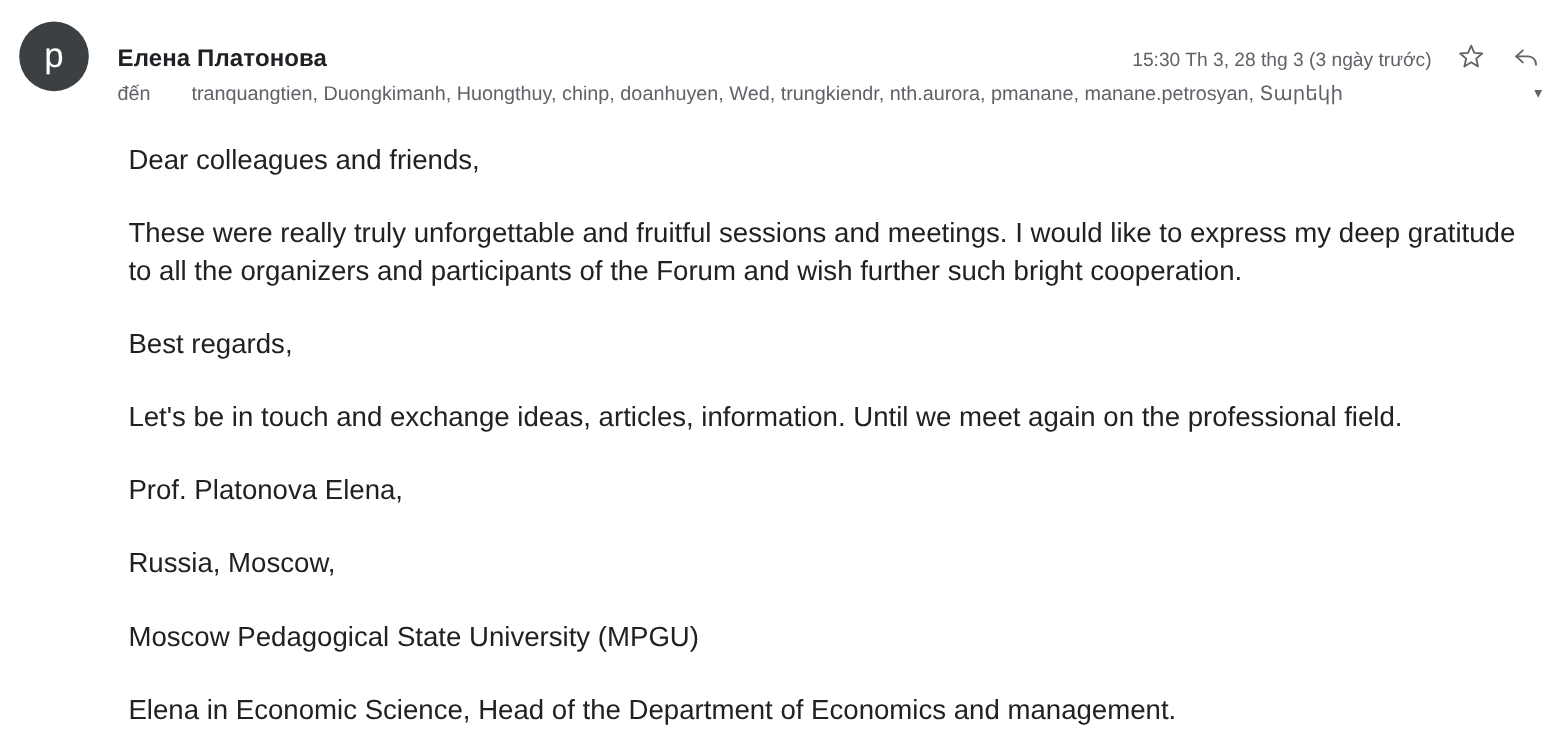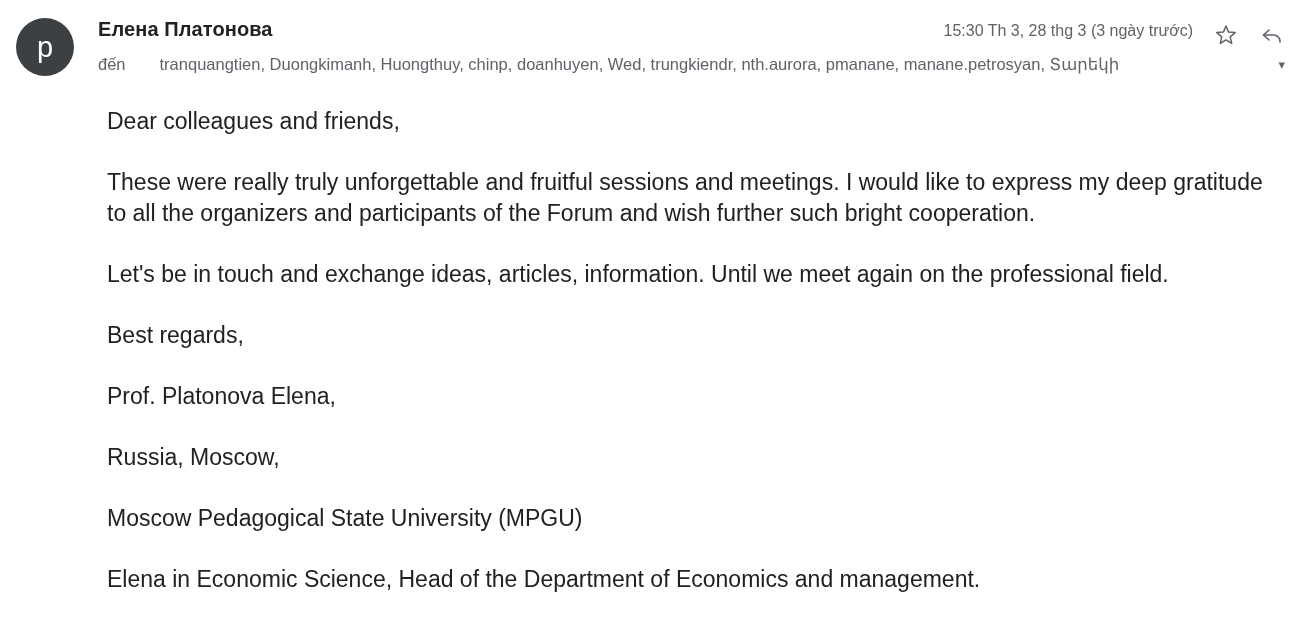--- a/index.html
+++ b/index.html
@@ -38,36 +38,37 @@
     font-size: 29px;
     line-height: 58px;
     text-align: center;
     font-family: "Liberation Sans", sans-serif;
     user-select: none;
   }
   .header-main {
     flex: 1 1 auto;
     padding-left: 24px;
     min-width: 0;
+    margin-top: 16px;
   }
   .row-top {
     display: flex;
     align-items: baseline;
     justify-content: space-between;
   }
   .sender-name {
     font-size: 20px;
     font-weight: bold;
     color: #202124;
     letter-spacing: 0.1px;
     white-space: nowrap;
   }
   .header-right {
     display: flex;
-    align-items: flex-start;
+    align-items: flex-end;
     gap: 20px;
     flex: 0 0 auto;
     padding-left: 18px;
   }
   .timestamp {
     font-size: 16px;
     color: #5f6368;
     white-space: nowrap;
   }
   .icon-btn {
@@ -161,22 +162,22 @@
         <span class="recipients-list">tranquangtien, Duongkimanh, Huongthuy, chinp, doanhuyen, Wed, trungkiendr, nth.aurora, pmanane, manane.petrosyan, Տարեկի</span>
         <span class="caret">▾</span>
       </div>
 
     </div>
   </div>
 
   <div class="msg-body">
     <p>Dear colleagues and friends,</p>
     <p>These were really truly unforgettable and fruitful sessions and meetings. I would like to express my deep gratitude to all the organizers and participants of the Forum and wish further such bright cooperation.</p>
+    <p>Best regards,</p>
     <p>Let's be in touch and exchange ideas, articles, information. Until we meet again on the professional field.</p>
-    <p>Best regards,</p>
     <p>Prof. Platonova Elena,</p>
     <p>Russia, Moscow,</p>
     <p>Moscow Pedagogical State University (MPGU)</p>
     <p>Elena in Economic Science,  Head of the Department of Economics and management.</p>
     <p>W'up +90502047663</p>
   </div>
 
 </div>
 
 </body></html>

